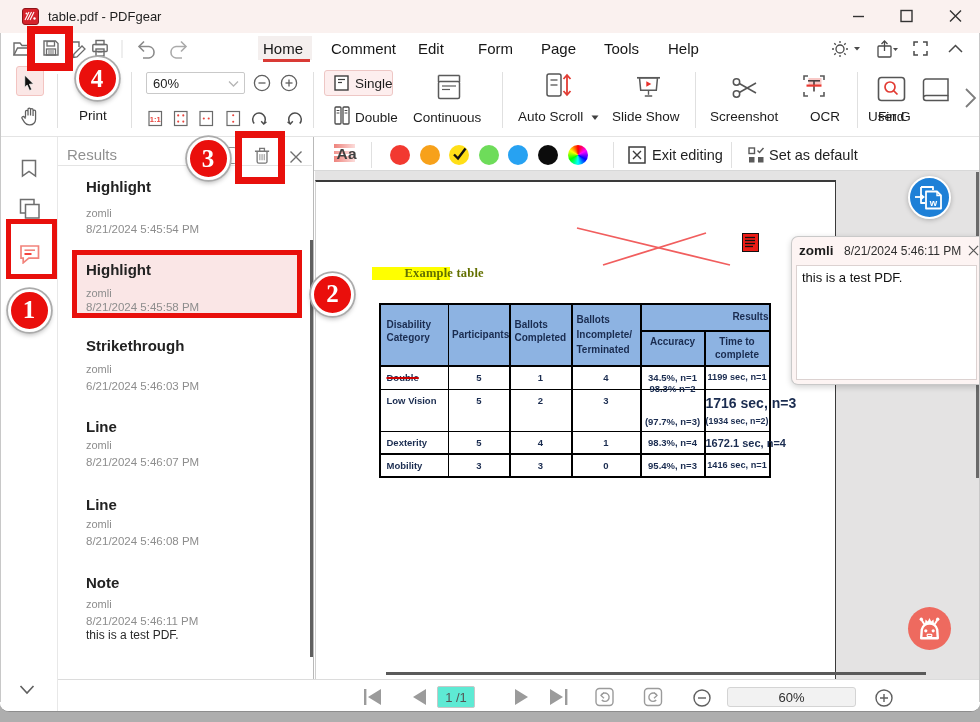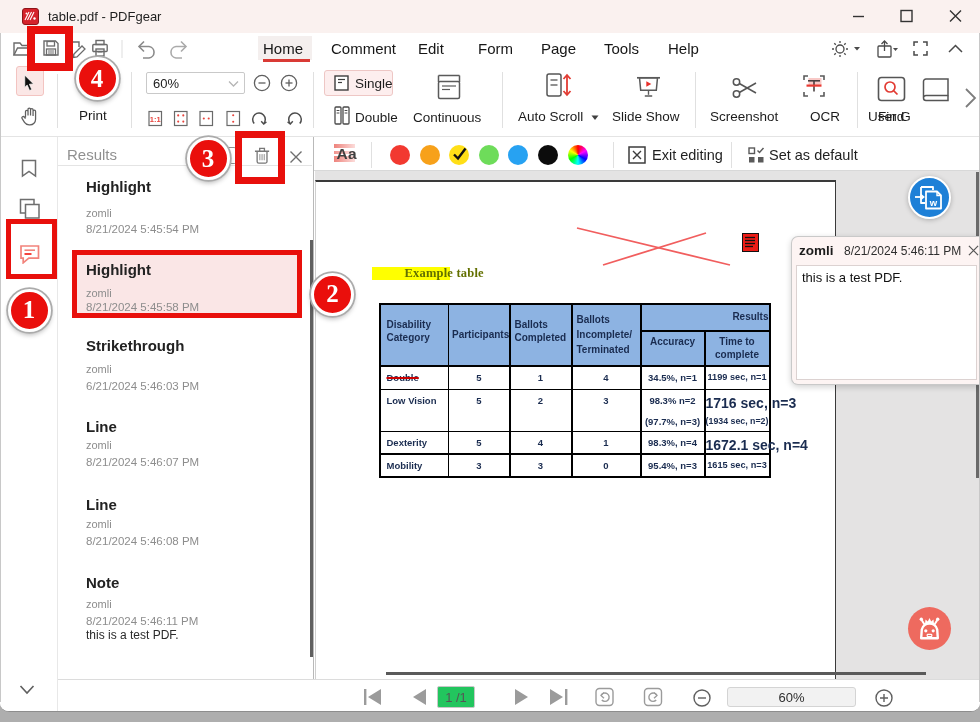--- a/index.html
+++ b/index.html
@@ -438,36 +438,36 @@
         <div class="dl" style="left:6px;top:67px;"><span style="text-decoration:line-through;text-decoration-color:#c00;text-decoration-thickness:1.5px;">Double</span></div>
         <div class="dc" style="left:69px;top:67px;width:59px;">5</div>
         <div class="dc" style="left:130px;top:67px;width:60px;">1</div>
         <div class="dc" style="left:192px;top:67px;width:67px;">4</div>
         <div class="dc" style="left:261px;top:67px;width:62px;">34.5%, n=1</div>
         <div class="dc" style="left:325px;top:67px;width:63px;font-size:9.2px;">1199 sec, n=1</div>
         <div class="dl" style="left:6px;top:90px;">Low Vision</div>
         <div class="dc" style="left:69px;top:90px;width:59px;">5</div>
         <div class="dc" style="left:130px;top:90px;width:60px;">2</div>
         <div class="dc" style="left:192px;top:90px;width:67px;">3</div>
-        <div class="dc" style="left:261px;top:90px;width:62px;">98.3% n=2</div>
+        <div class="dc" style="left:261px;top:78px;width:62px;">98.3% n=2</div>
         <div class="dc" style="left:261px;top:111px;width:62px;">(97.7%, n=3)</div>
         <div class="dc" style="left:325px;top:90px;width:63px;font-size:14px;">1716 sec, n=3</div>
         <div class="dc" style="left:325px;top:111px;width:63px;font-size:8.8px;">(1934 sec, n=2)</div>
         <div class="dl" style="left:6px;top:132px;">Dexterity</div>
         <div class="dc" style="left:69px;top:132px;width:59px;">5</div>
         <div class="dc" style="left:130px;top:132px;width:60px;">4</div>
         <div class="dc" style="left:192px;top:132px;width:67px;">1</div>
         <div class="dc" style="left:261px;top:132px;width:62px;">98.3%, n=4</div>
-        <div class="dc" style="left:325px;top:132px;width:63px;font-size:14px;">1672.1 sec, n=4</div>
+        <div class="dc" style="left:325px;top:132px;width:63px;font-size:11px;">1672.1 sec, n=4</div>
         <div class="dl" style="left:6px;top:155px;">Mobility</div>
         <div class="dc" style="left:69px;top:155px;width:59px;">3</div>
         <div class="dc" style="left:130px;top:155px;width:60px;">3</div>
         <div class="dc" style="left:192px;top:155px;width:67px;">0</div>
         <div class="dc" style="left:261px;top:155px;width:62px;">95.4%, n=3</div>
-        <div class="dc" style="left:325px;top:155px;width:63px;font-size:9.2px;">1615 sec, n=3</div>
+        <div class="dc" style="left:325px;top:155px;width:63px;font-size:9.2px;">1416 sec, n=1</div>
       </div>
     </div>
 
     <div class="abs" style="left:593px;top:5px;width:43px;height:43px;border-radius:50%;background:#1e80d7;border:2.5px solid #fff;box-shadow:0 1px 5px rgba(0,0,0,.25);">
       <svg width="36" height="36" viewBox="0 0 36 36">
         <g fill="none" stroke="#fff" stroke-width="1.8">
           <path d="M11 9 L23 9 L23 12 M11 9 L11 25 L15 25" stroke-linejoin="round"></path>
           <path d="M16 13.5 L27 13.5 L31 17.5 L31 30.5 L16 30.5 Z" stroke-linejoin="round"></path>
           <path d="M27 13.5 L27 17.5 L31 17.5" stroke-width="1.4"></path>
           <line x1="5" y1="19" x2="13" y2="19"></line>
@@ -516,21 +516,21 @@
         <path d="M152 2 L152 18 L165 10 Z"></path>
         <path d="M187 2 L187 18 L200 10 Z"></path>
         <rect x="202" y="2" width="2.4" height="16"></rect>
       </g>
       <g fill="none" stroke="#9b9b9b" stroke-width="1.4">
         <rect x="233" y="1.5" width="17" height="17" rx="3.5"></rect>
         <path d="M238.2 8.2 A4.2 4.2 0 1 1 238.8 13"></path>
         <path d="M241 5.5 L238 8.4 L241 11.2" stroke-width="1.3"></path>
       </g>
     </svg>
-    <div class="abs" style="left:379px;top:6px;width:38px;height:22px;background:#22c55e;border:1px solid #c8c8c8;border-radius:2px;text-align:center;font-size:13px;color:#555;line-height:21px;">1 /1</div>
+    <div class="abs" style="left:379px;top:6px;width:38px;height:22px;background:#5eead4;border:1px solid #c8c8c8;border-radius:2px;text-align:center;font-size:13px;color:#555;line-height:21px;">1 /1</div>
     <svg class="abs" style="left:585px;top:7px" width="20" height="20" viewBox="0 0 20 20">
       <rect x="1.5" y="1.5" width="17" height="17" rx="3.5" fill="none" stroke="#9b9b9b" stroke-width="1.4"></rect>
       <path d="M13.8 8.2 A4.2 4.2 0 1 0 13.2 13" fill="none" stroke="#9b9b9b" stroke-width="1.4"></path>
       <path d="M11 5.5 L14 8.4 L11 11.2" fill="none" stroke="#9b9b9b" stroke-width="1.3"></path>
     </svg>
     <svg class="abs" style="left:635px;top:9px" width="18" height="18" viewBox="0 0 18 18">
       <circle cx="9" cy="9" r="8" fill="none" stroke="#5f5f5f" stroke-width="1.4"></circle>
       <line x1="5" y1="9" x2="13" y2="9" stroke="#5f5f5f" stroke-width="1.4"></line>
     </svg>
     <div class="abs" style="left:669px;top:7px;width:129px;height:20px;background:#f2f2f2;border:1px solid #d4d4d4;border-radius:3px;text-align:center;font-size:13px;color:#2e2e2e;line-height:19px;">60%</div>

